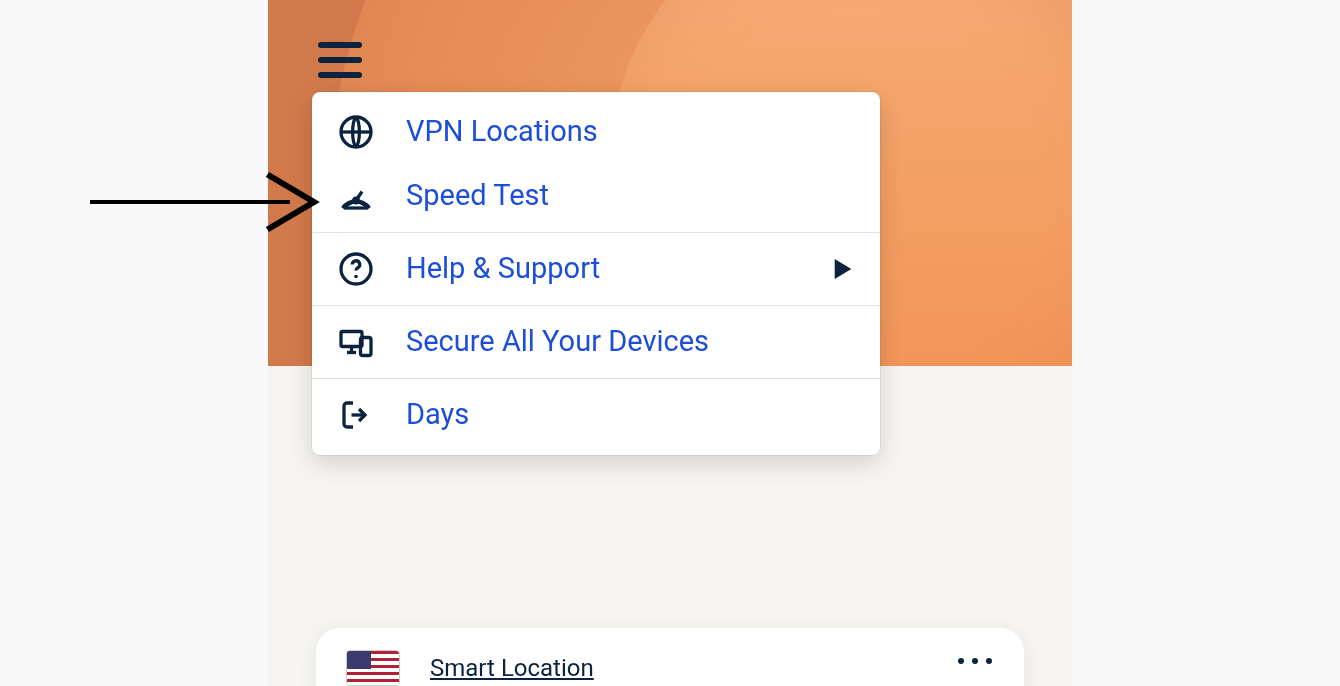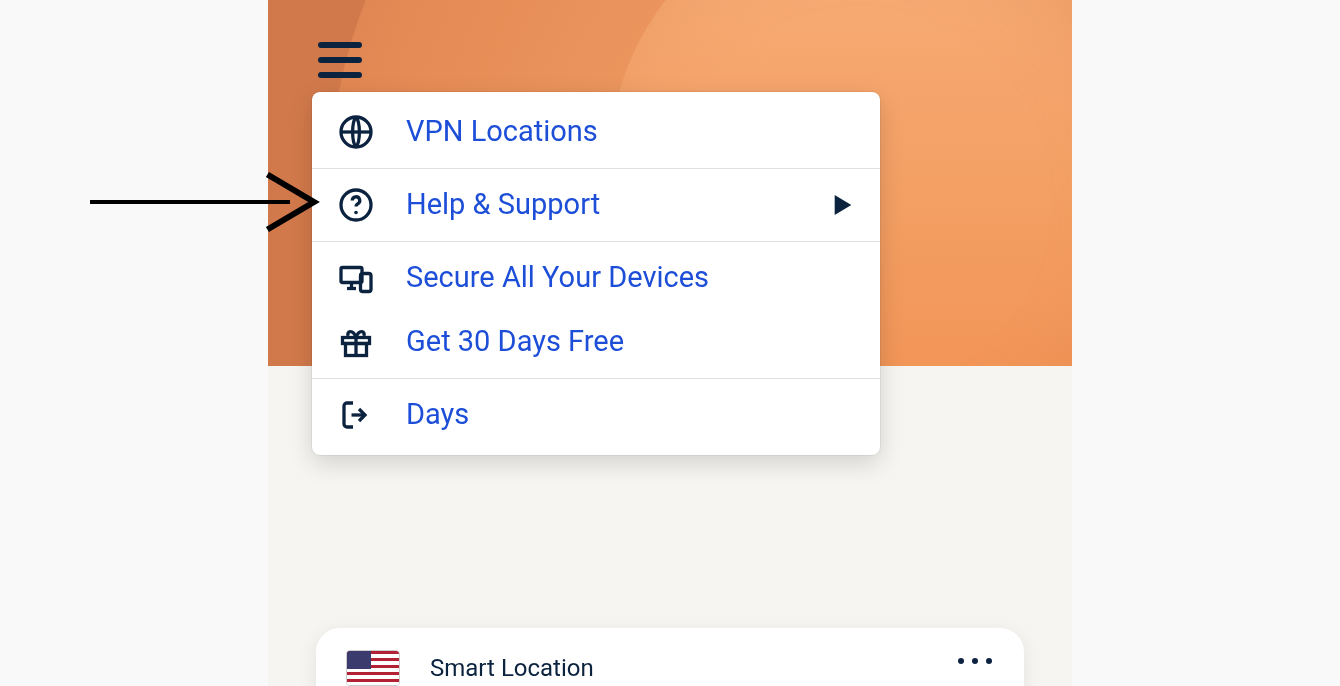--- a/index.html
+++ b/index.html
@@ -138,20 +138,21 @@
   }
   .flag .canton {
     position: absolute;
     top: 0; left: 0;
     width: 24px; height: 18px;
     background: #3c3b6e;
   }
   .location-text {
     font-size: 24px;
     color: #0c2340;
+    text-decoration: underline;
   }
   .more-dots {
     position: absolute;
     right: 32px;
     top: 30px;
     display: flex;
     gap: 8px;
   }
   .more-dots span {
     width: 6px; height: 6px; border-radius: 50%; background: #0c2340;
@@ -183,20 +184,33 @@
         <svg viewBox="0 0 24 24" fill="none" stroke="#0c2340" stroke-width="2.2">
           <circle cx="12" cy="12" r="10"></circle>
           <path d="M2 12h20"></path>
           <path d="M12 2c3 3.5 3 16.5 0 20"></path>
           <path d="M12 2c-3 3.5-3 16.5 0 20"></path>
         </svg>
       </span>
       <span>VPN Locations</span>
     </div>
 
+    <div class="menu-item">
+      <span class="icon">
+        <svg viewBox="0 0 24 24" fill="none" stroke="#0c2340" stroke-width="2.2">
+          <path d="M4 20a10 10 0 0 1 16 0"></path>
+          <path d="M4 20h16"></path>
+          <circle cx="12" cy="15" r="1.5" fill="#0c2340"></circle>
+          <path d="M12 15 L16 9"></path>
+          <path d="M4 20a10 10 0 0 1 16 0" fill="none"></path>
+          <path d="M3 20a11 11 0 0 1 18 0"></path>
+        </svg>
+      </span>
+      <span>Speed Test</span>
+    </div>
 
     <div class="menu-sep"></div>
 
 
     <div class="menu-item">
       <span class="icon">
         <svg viewBox="0 0 24 24" fill="none" stroke="#0c2340" stroke-width="2.2">
           <circle cx="12" cy="12" r="10"></circle>
           <path d="M9.5 9a2.5 2.5 0 1 1 3.5 2.3c-.9.5-1 1-1 1.7"></path>
           <circle cx="12" cy="17" r="1.2" fill="#0c2340" stroke="none"></circle>
@@ -217,32 +231,20 @@
         <svg viewBox="0 0 24 24" fill="none" stroke="#0c2340" stroke-width="2.2">
           <rect x="2" y="5" width="14" height="10" rx="1"></rect>
           <path d="M6 19h6"></path>
           <path d="M9 15v4"></path>
           <rect x="15" y="9" width="7" height="12" rx="1.5"></rect>
         </svg>
       </span>
       <span>Secure All Your Devices</span>
     </div>
 
-    <div class="menu-item">
-      <span class="icon">
-        <svg viewBox="0 0 24 24" fill="none" stroke="#0c2340" stroke-width="2.2">
-          <rect x="3" y="9" width="18" height="4"></rect>
-          <rect x="5" y="13" width="14" height="8"></rect>
-          <path d="M12 9v12"></path>
-          <path d="M12 9c-2-6-7-4-5-1"></path>
-          <path d="M12 9c2-6 7-4 5-1"></path>
-        </svg>
-      </span>
-      <span>Get 30 Days Free</span>
-    </div>
 
     <div class="menu-sep"></div>
 
     <div class="menu-item">
       <span class="icon">
         <svg viewBox="0 0 24 24" fill="none" stroke="#0c2340" stroke-width="2.2">
           <path d="M10 4H6a2 2 0 0 0-2 2v12a2 2 0 0 0 2 2h4"></path>
           <path d="M14 8l4 4-4 4"></path>
           <path d="M18 12H9"></path>
         </svg>

